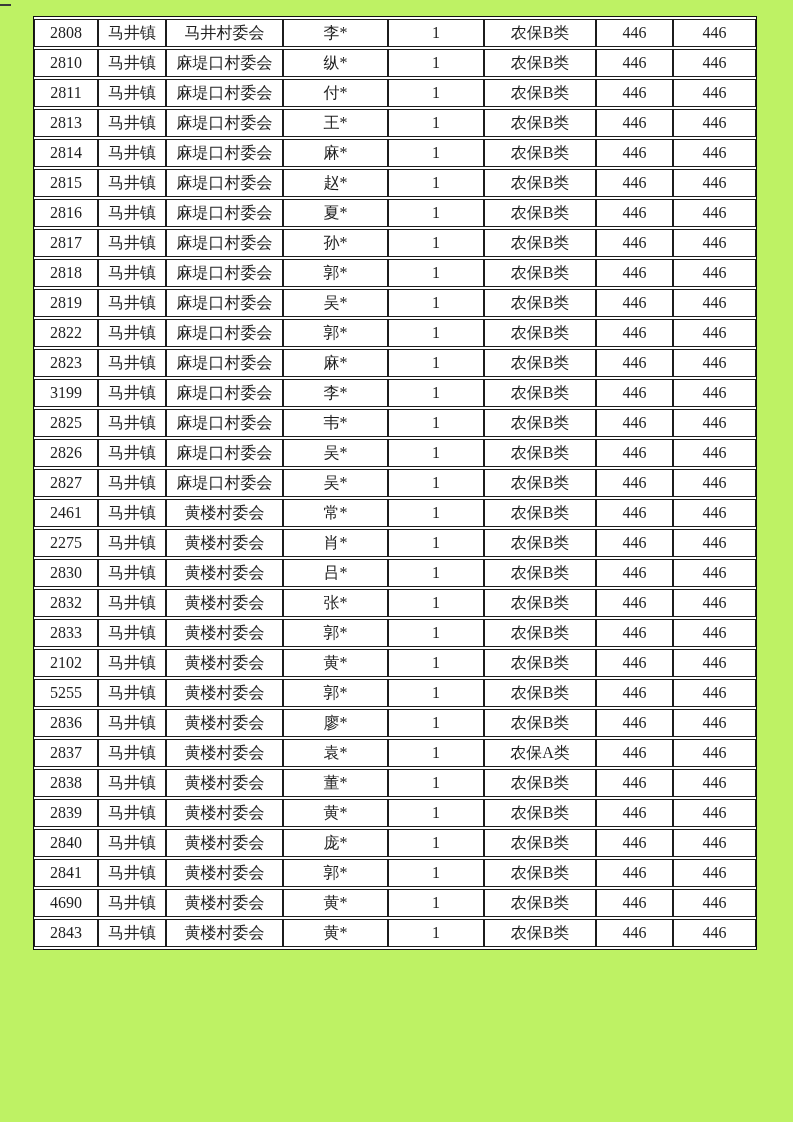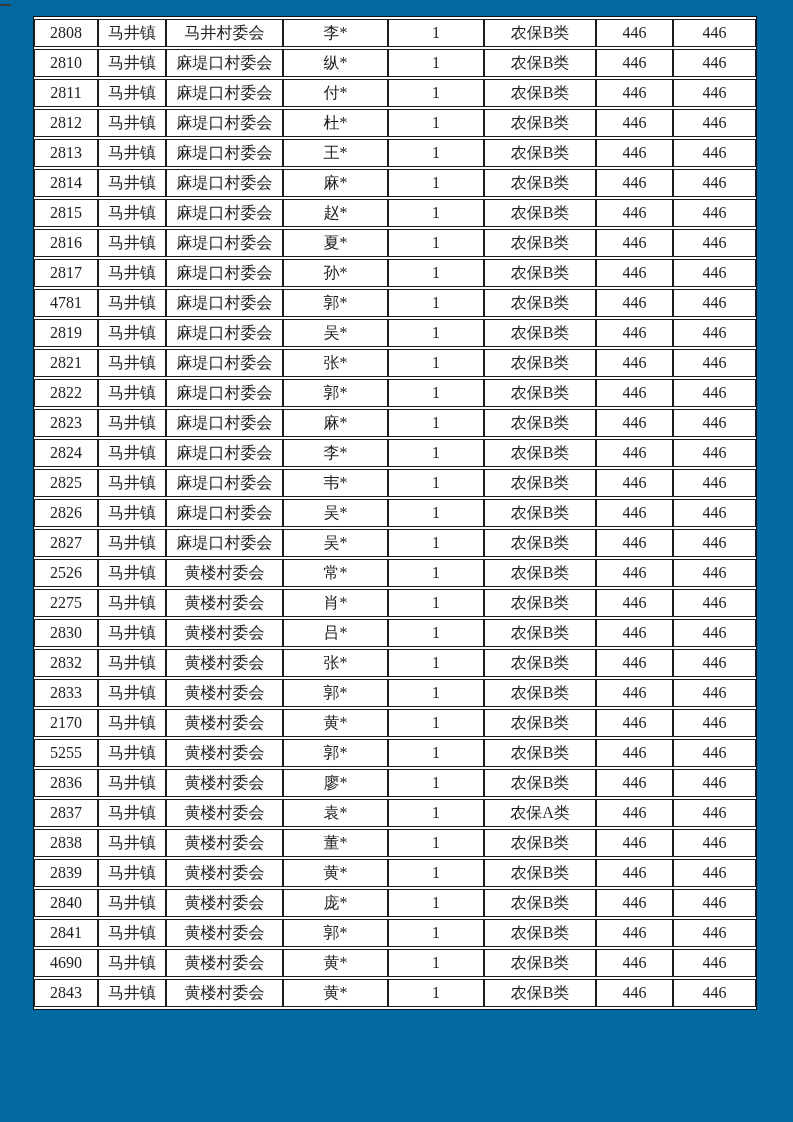--- a/index.html
+++ b/index.html
@@ -9,21 +9,21 @@
   }
   body {
     width: 793px;
     height: 1122px;
     font-family: "Liberation Serif", "DejaVu Serif", serif;
   }
   .page {
     position: relative;
     width: 793px;
     height: 1122px;
-    background: #0369a1;
+    background: #bef264;
     overflow: hidden;
   }
   .edge-artifact {
     position: absolute;
     left: 0;
     top: 4px;
     width: 11px;
     height: 2px;
     background: #3a3a3a;
   }
@@ -101,30 +101,20 @@
           <td>2811</td>
           <td>马井镇</td>
           <td>麻堤口村委会</td>
           <td>付*</td>
           <td>1</td>
           <td>农保B类</td>
           <td>446</td>
           <td>446</td>
         </tr>
         <tr>
-          <td>2812</td>
-          <td>马井镇</td>
-          <td>麻堤口村委会</td>
-          <td>杜*</td>
-          <td>1</td>
-          <td>农保B类</td>
-          <td>446</td>
-          <td>446</td>
-        </tr>
-        <tr>
           <td>2813</td>
           <td>马井镇</td>
           <td>麻堤口村委会</td>
           <td>王*</td>
           <td>1</td>
           <td>农保B类</td>
           <td>446</td>
           <td>446</td>
         </tr>
         <tr>
@@ -161,161 +151,151 @@
           <td>2817</td>
           <td>马井镇</td>
           <td>麻堤口村委会</td>
           <td>孙*</td>
           <td>1</td>
           <td>农保B类</td>
           <td>446</td>
           <td>446</td>
         </tr>
         <tr>
-          <td>4781</td>
+          <td>2818</td>
           <td>马井镇</td>
           <td>麻堤口村委会</td>
           <td>郭*</td>
           <td>1</td>
           <td>农保B类</td>
           <td>446</td>
           <td>446</td>
         </tr>
         <tr>
           <td>2819</td>
           <td>马井镇</td>
           <td>麻堤口村委会</td>
           <td>吴*</td>
           <td>1</td>
           <td>农保B类</td>
           <td>446</td>
           <td>446</td>
         </tr>
         <tr>
-          <td>2821</td>
-          <td>马井镇</td>
-          <td>麻堤口村委会</td>
+          <td>2822</td>
+          <td>马井镇</td>
+          <td>麻堤口村委会</td>
+          <td>郭*</td>
+          <td>1</td>
+          <td>农保B类</td>
+          <td>446</td>
+          <td>446</td>
+        </tr>
+        <tr>
+          <td>2823</td>
+          <td>马井镇</td>
+          <td>麻堤口村委会</td>
+          <td>麻*</td>
+          <td>1</td>
+          <td>农保B类</td>
+          <td>446</td>
+          <td>446</td>
+        </tr>
+        <tr>
+          <td>3199</td>
+          <td>马井镇</td>
+          <td>麻堤口村委会</td>
+          <td>李*</td>
+          <td>1</td>
+          <td>农保B类</td>
+          <td>446</td>
+          <td>446</td>
+        </tr>
+        <tr>
+          <td>2825</td>
+          <td>马井镇</td>
+          <td>麻堤口村委会</td>
+          <td>韦*</td>
+          <td>1</td>
+          <td>农保B类</td>
+          <td>446</td>
+          <td>446</td>
+        </tr>
+        <tr>
+          <td>2826</td>
+          <td>马井镇</td>
+          <td>麻堤口村委会</td>
+          <td>吴*</td>
+          <td>1</td>
+          <td>农保B类</td>
+          <td>446</td>
+          <td>446</td>
+        </tr>
+        <tr>
+          <td>2827</td>
+          <td>马井镇</td>
+          <td>麻堤口村委会</td>
+          <td>吴*</td>
+          <td>1</td>
+          <td>农保B类</td>
+          <td>446</td>
+          <td>446</td>
+        </tr>
+        <tr>
+          <td>2461</td>
+          <td>马井镇</td>
+          <td>黄楼村委会</td>
+          <td>常*</td>
+          <td>1</td>
+          <td>农保B类</td>
+          <td>446</td>
+          <td>446</td>
+        </tr>
+        <tr>
+          <td>2275</td>
+          <td>马井镇</td>
+          <td>黄楼村委会</td>
+          <td>肖*</td>
+          <td>1</td>
+          <td>农保B类</td>
+          <td>446</td>
+          <td>446</td>
+        </tr>
+        <tr>
+          <td>2830</td>
+          <td>马井镇</td>
+          <td>黄楼村委会</td>
+          <td>吕*</td>
+          <td>1</td>
+          <td>农保B类</td>
+          <td>446</td>
+          <td>446</td>
+        </tr>
+        <tr>
+          <td>2832</td>
+          <td>马井镇</td>
+          <td>黄楼村委会</td>
           <td>张*</td>
           <td>1</td>
           <td>农保B类</td>
           <td>446</td>
           <td>446</td>
         </tr>
         <tr>
-          <td>2822</td>
-          <td>马井镇</td>
-          <td>麻堤口村委会</td>
-          <td>郭*</td>
-          <td>1</td>
-          <td>农保B类</td>
-          <td>446</td>
-          <td>446</td>
-        </tr>
-        <tr>
-          <td>2823</td>
-          <td>马井镇</td>
-          <td>麻堤口村委会</td>
-          <td>麻*</td>
-          <td>1</td>
-          <td>农保B类</td>
-          <td>446</td>
-          <td>446</td>
-        </tr>
-        <tr>
-          <td>2824</td>
-          <td>马井镇</td>
-          <td>麻堤口村委会</td>
-          <td>李*</td>
-          <td>1</td>
-          <td>农保B类</td>
-          <td>446</td>
-          <td>446</td>
-        </tr>
-        <tr>
-          <td>2825</td>
-          <td>马井镇</td>
-          <td>麻堤口村委会</td>
-          <td>韦*</td>
-          <td>1</td>
-          <td>农保B类</td>
-          <td>446</td>
-          <td>446</td>
-        </tr>
-        <tr>
-          <td>2826</td>
-          <td>马井镇</td>
-          <td>麻堤口村委会</td>
-          <td>吴*</td>
-          <td>1</td>
-          <td>农保B类</td>
-          <td>446</td>
-          <td>446</td>
-        </tr>
-        <tr>
-          <td>2827</td>
-          <td>马井镇</td>
-          <td>麻堤口村委会</td>
-          <td>吴*</td>
-          <td>1</td>
-          <td>农保B类</td>
-          <td>446</td>
-          <td>446</td>
-        </tr>
-        <tr>
-          <td>2526</td>
-          <td>马井镇</td>
-          <td>黄楼村委会</td>
-          <td>常*</td>
-          <td>1</td>
-          <td>农保B类</td>
-          <td>446</td>
-          <td>446</td>
-        </tr>
-        <tr>
-          <td>2275</td>
-          <td>马井镇</td>
-          <td>黄楼村委会</td>
-          <td>肖*</td>
-          <td>1</td>
-          <td>农保B类</td>
-          <td>446</td>
-          <td>446</td>
-        </tr>
-        <tr>
-          <td>2830</td>
-          <td>马井镇</td>
-          <td>黄楼村委会</td>
-          <td>吕*</td>
-          <td>1</td>
-          <td>农保B类</td>
-          <td>446</td>
-          <td>446</td>
-        </tr>
-        <tr>
-          <td>2832</td>
-          <td>马井镇</td>
-          <td>黄楼村委会</td>
-          <td>张*</td>
-          <td>1</td>
-          <td>农保B类</td>
-          <td>446</td>
-          <td>446</td>
-        </tr>
-        <tr>
           <td>2833</td>
           <td>马井镇</td>
           <td>黄楼村委会</td>
           <td>郭*</td>
           <td>1</td>
           <td>农保B类</td>
           <td>446</td>
           <td>446</td>
         </tr>
         <tr>
-          <td>2170</td>
+          <td>2102</td>
           <td>马井镇</td>
           <td>黄楼村委会</td>
           <td>黄*</td>
           <td>1</td>
           <td>农保B类</td>
           <td>446</td>
           <td>446</td>
         </tr>
         <tr>
           <td>5255</td>

